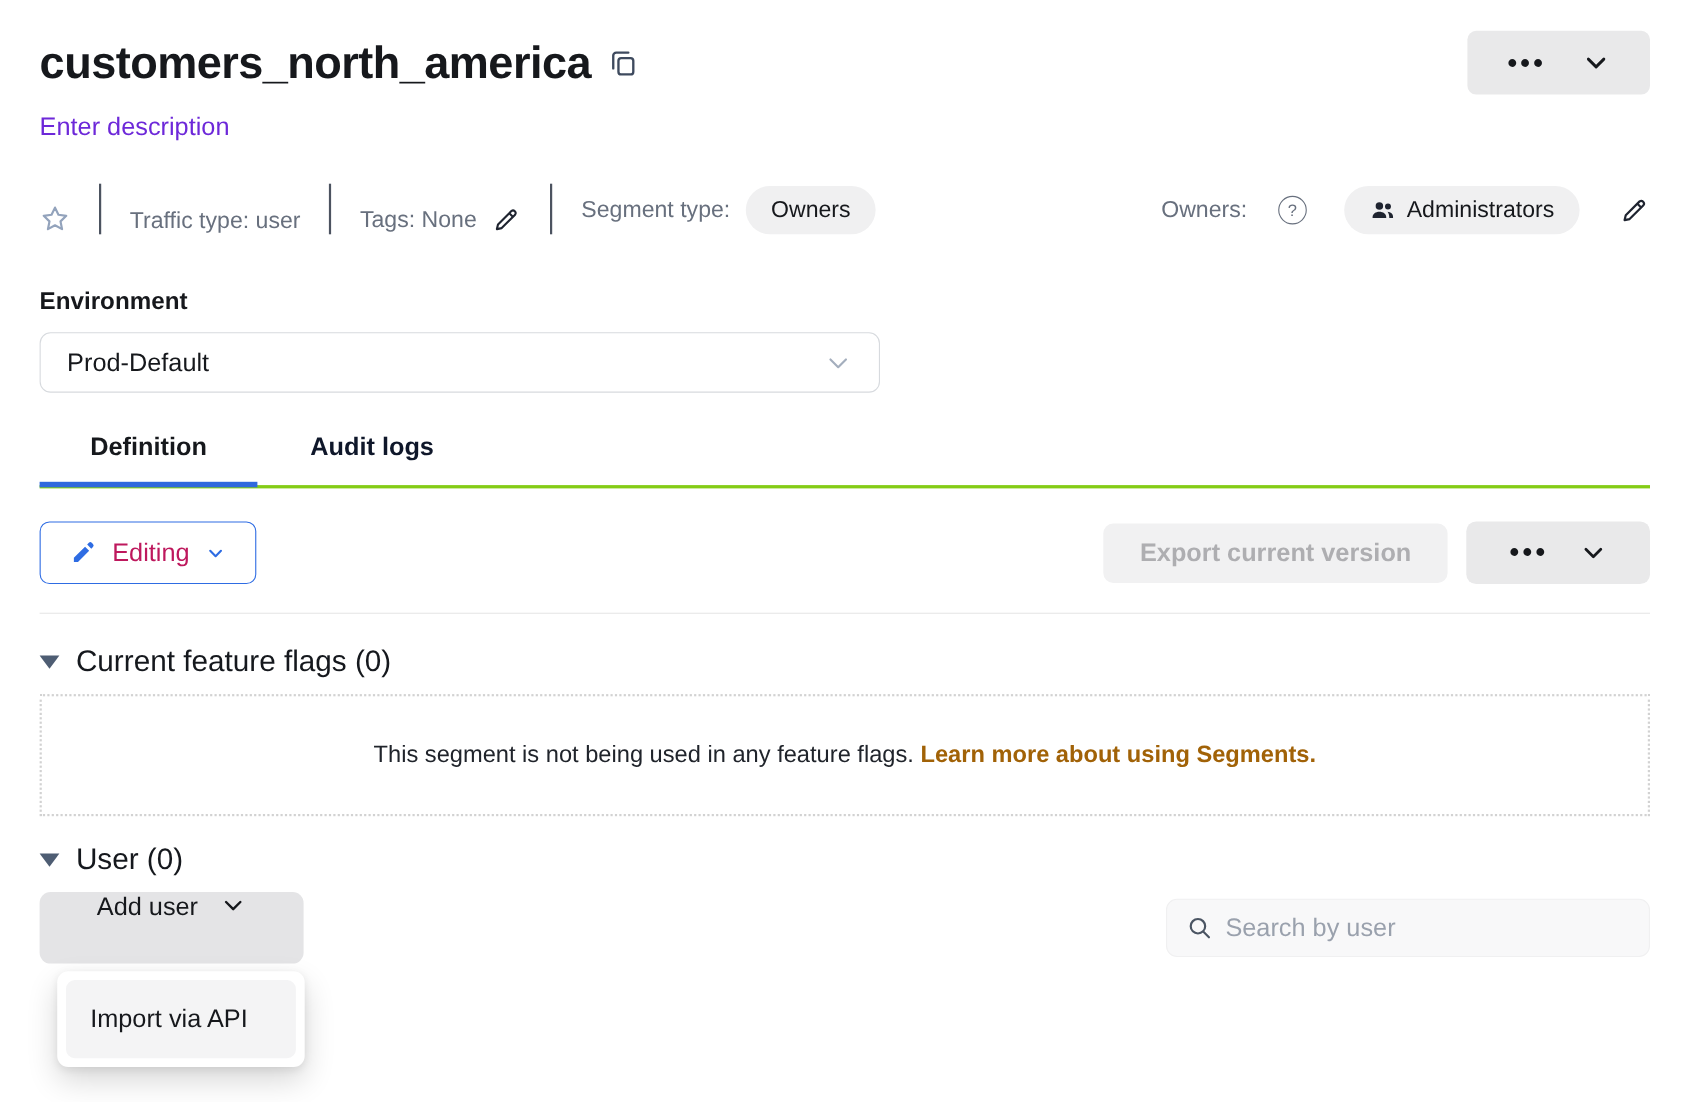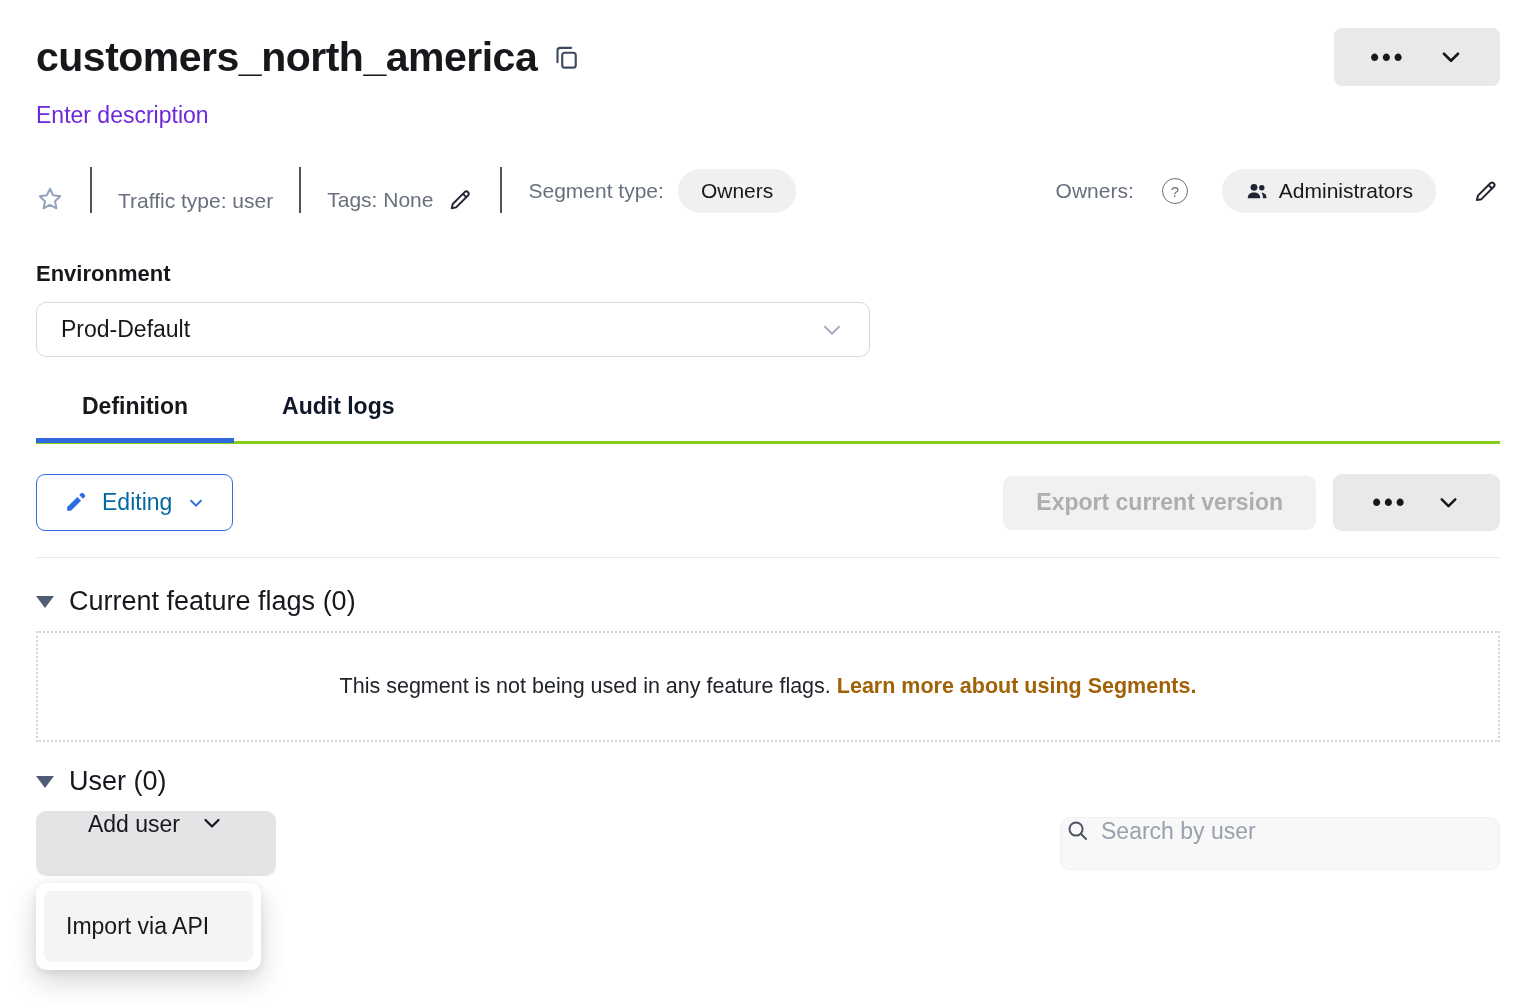--- a/index.html
+++ b/index.html
@@ -25,39 +25,39 @@
   .pencil { display:flex; align-items:center; cursor:pointer; }
   .pill { background:#f0f0f1; border-radius:999px; padding:10px 23px; font-size:21px;
           color:#16181c; display:inline-flex; align-items:center; gap:10px; }
   .meta-right { margin-left:auto; display:flex; align-items:center; gap:28px; }
   .help-circle { width:26px; height:26px; border:1.7px solid #68707e; border-radius:50%;
                  display:flex; align-items:center; justify-content:center; font-size:15px;
                  color:#68707e; cursor:pointer; }
 
   
   .env-label { margin-top:48px; font-size:22px; font-weight:700; color:#16181c; }
-  .env-select { margin-top:15px; width:834px; height:55px; border:1px solid #d7dade;
+  .env-select { margin-top:15px; width:764px; height:55px; border:1px solid #d7dade;
                 border-radius:10px; display:flex; align-items:center; padding:0 24px;
                 font-size:23px; color:#16181c; cursor:pointer; background:#fff; }
   .env-select .chev { margin-left:auto; color:#a4aebd; }
 
   
   .tabs { margin-top:36px; display:flex; border-bottom:3px solid #84cc16; }
   .tab { padding:0 46px 21px 46px; font-size:23px; cursor:pointer; position:relative;
          margin-right:2px; }
   .tab.active { font-weight:700; color:#16181c; }
   .tab.active::after { content:""; position:absolute; left:0; right:0; bottom:-2px;
                        height:5px; background:#3069dd; }
   .tab.inactive { font-weight:600; color:#0f172a; }
 
   
   .toolbar { margin-top:30px; display:flex; align-items:center; }
   .editing-btn { height:57px; padding:0 27px; background:#fff; border:1.6px solid #2e6ce3;
                  border-radius:9px; display:flex; align-items:center; gap:15px;
-                 font-size:23px; color:#0369a1; font-weight:500; cursor:pointer; }
+                 font-size:23px; color:#be185d; font-weight:500; cursor:pointer; }
   .editing-btn .chev { color:#2e6ce3; }
   .toolbar-right { margin-left:auto; display:flex; align-items:center; gap:17px; }
   .export-btn { height:54px; padding:0 33px; background:#f1f1f2; color:#aeaeb1; border:none;
                 border-radius:9px; font-size:23px; font-weight:600; cursor:default; }
   .toolbar-more { width:167px; height:57px; background:#e9e9ea; border:none; border-radius:9px;
                   display:flex; align-items:center; justify-content:center; gap:28px; cursor:pointer; }
 
   .rule { margin-top:26px; border-top:1px solid #e7e7e7; }
 
   
@@ -69,29 +69,29 @@
   .dotted-box { margin-top:14px; border:2px dotted #d2d2d2; padding:41px 20px;
                 text-align:center; font-size:21.5px; color:#20242b; }
   .dotted-box a { color:#a16207; font-weight:700; text-decoration:none; cursor:pointer; }
 
   .user-head { margin-top:24px; }
   .user-row { margin-top:14px; display:flex; align-items:flex-start; }
   .adduser-wrap { position:relative; }
   .adduser-btn { width:240px; height:65px; background:#e4e4e6; border:none; border-radius:10px;
                  display:flex; align-items:flex-start; justify-content:center; gap:20px;
                  font-size:23px; color:#16181c; cursor:pointer; }
-  .dropdown { position:absolute; left:0; top:72px; width:225px; background:#fff;
+  .dropdown { position:absolute; left:16px; top:72px; width:225px; background:#fff;
               border-radius:10px; padding:8px;
               box-shadow:0 12px 28px rgba(0,0,0,.16), 0 2px 8px rgba(0,0,0,.08); }
   .dropdown-item { height:71px; background:#f4f4f5; border-radius:8px; display:flex;
                    align-items:center; padding-left:22px; font-size:23px; color:#16181c;
                    cursor:pointer; }
   .search-box { margin-left:auto; margin-top:6px; width:440px; height:53px; background:#f8f8f9;
-                border:1px solid #f0f0f1; border-radius:10px; display:flex; align-items:flex-start;
-                padding:0 4px; gap:11px; }
+                border:1px solid #f0f0f1; border-radius:10px; display:flex; align-items:center;
+                padding:0 17px; gap:11px; }
   .search-box input { border:none; outline:none; background:transparent; font-size:23px;
                       color:#16181c; flex:1; font-family:inherit; }
   .search-box input::placeholder { color:#9aa1ad; }
   svg { display:block; }
 </style>
 </head>
 <body>
 
 <div class="page">
 

